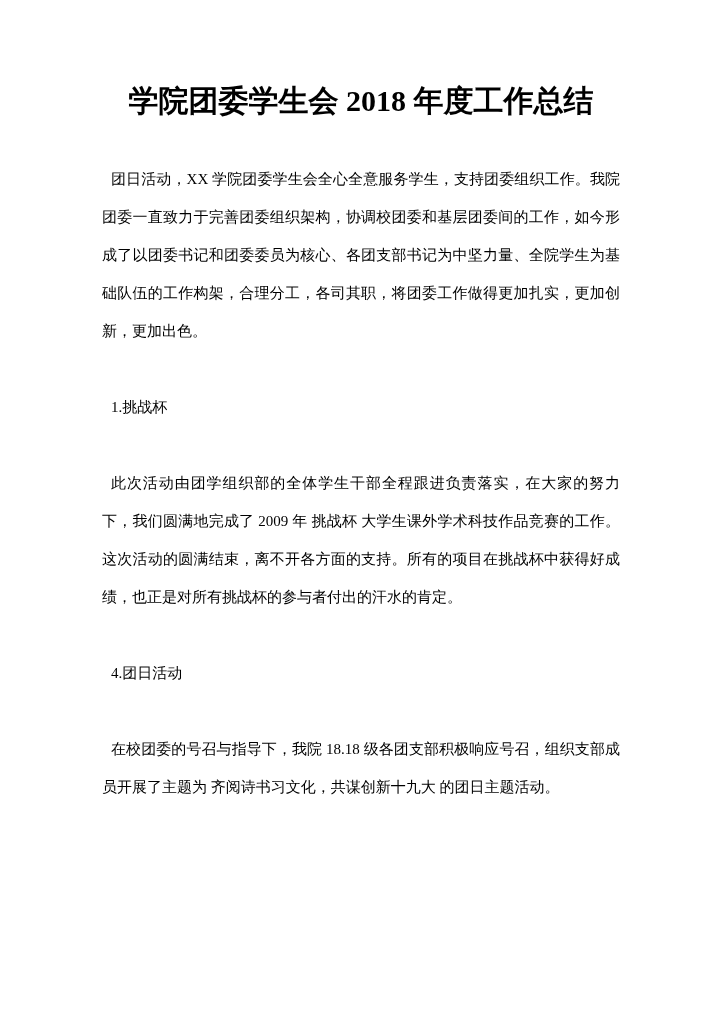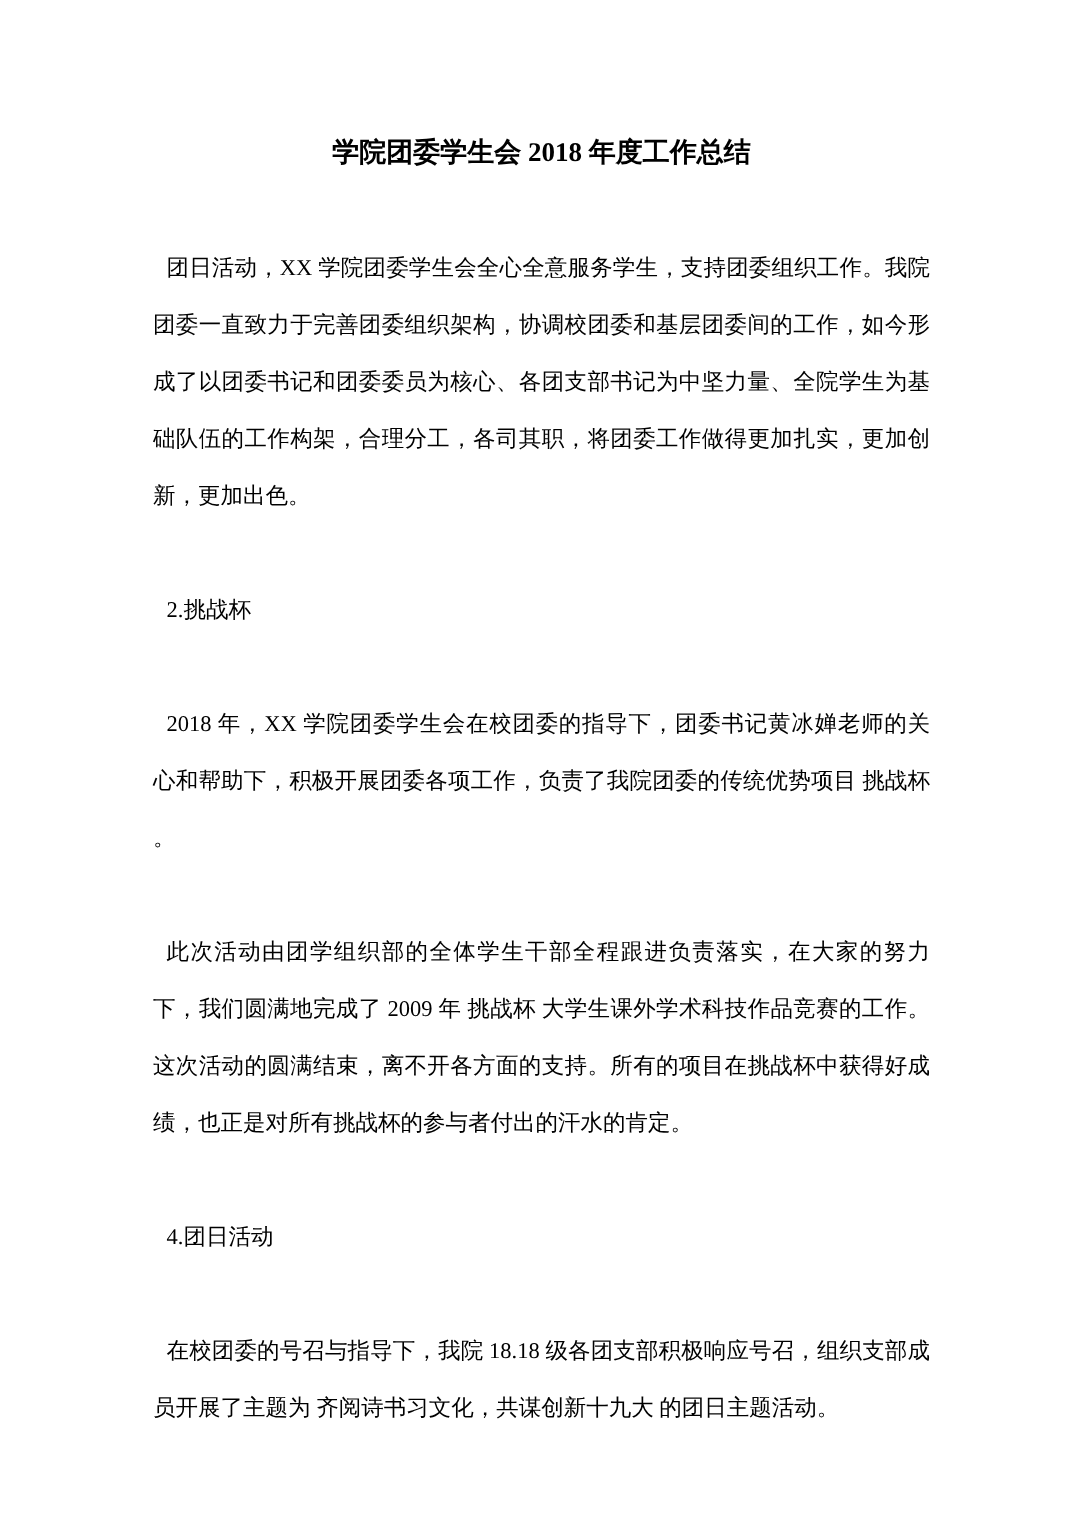--- a/index.html
+++ b/index.html
@@ -17,21 +17,21 @@
     overflow: hidden;
   }
   .content {
     position: absolute;
     left: 102px;
     top: 0;
     width: 518px;
   }
   .doc-title {
     margin: 84px 0 0 0;
-    font-size: 18px;
+    font-size: 30px;
     line-height: 34px;
     font-weight: 700;
     text-align: center;
     white-space: nowrap;
   }
   .para {
     margin: 38px 0 0 0;
     font-size: 15px;
     line-height: 38px;
     text-align: justify;
@@ -52,23 +52,22 @@
 </style>
 </head>
 <body>
 
 <div class="page">
   <div class="content">
     <h1 class="doc-title">学院团委学生会 2018 年度工作总结</h1>
 
     <p class="para first">团日活动，XX 学院团委学生会全心全意服务学生，支持团委组织工作。我院团委一直致力于完善团委组织架构，协调校团委和基层团委间的工作，如今形成了以团委书记和团委委员为核心、各团支部书记为中坚力量、全院学生为基础队伍的工作构架，合理分工，各司其职，将团委工作做得更加扎实，更加创新，更加出色。</p>
 
-    <p class="heading">2.挑战杯</p>
+    <p class="heading">1.挑战杯</p>
 
-    <p class="para">2018 年，XX 学院团委学生会在校团委的指导下，团委书记黄冰婵老师的关心和帮助下，积极开展团委各项工作，负责了我院团委的传统优势项目 挑战杯 。</p>
 
     <p class="para">此次活动由团学组织部的全体学生干部全程跟进负责落实，在大家的努力下，我们圆满地完成了 2009 年 挑战杯 大学生课外学术科技作品竞赛的工作。这次活动的圆满结束，离不开各方面的支持。所有的项目在挑战杯中获得好成绩，也正是对所有挑战杯的参与者付出的汗水的肯定。</p>
 
     <p class="heading">4.团日活动</p>
 
     <p class="para">在校团委的号召与指导下，我院 18.18 级各团支部积极响应号召，组织支部成员开展了主题为 齐阅诗书习文化，共谋创新十九大 的团日主题活动。</p>
   </div>
 </div>
 
 </body></html>

